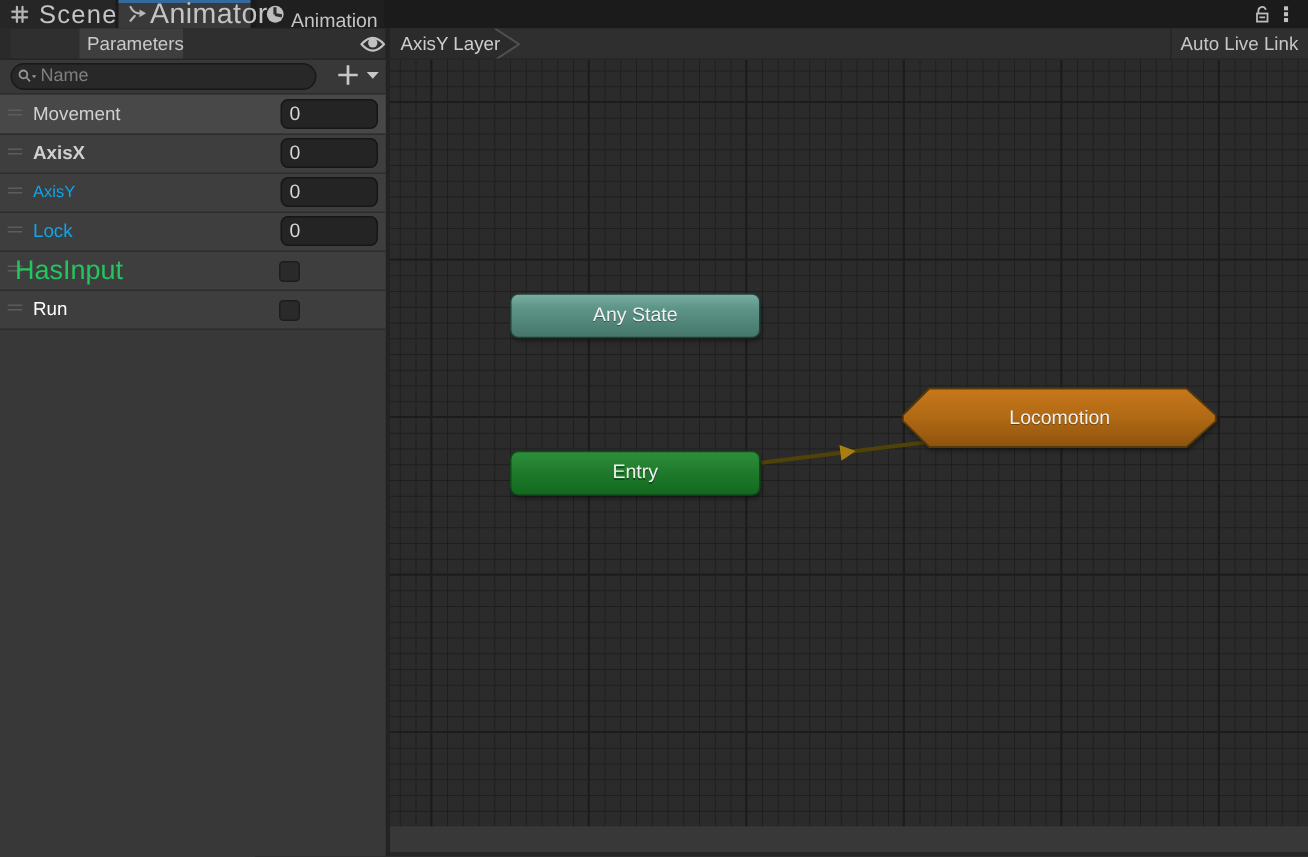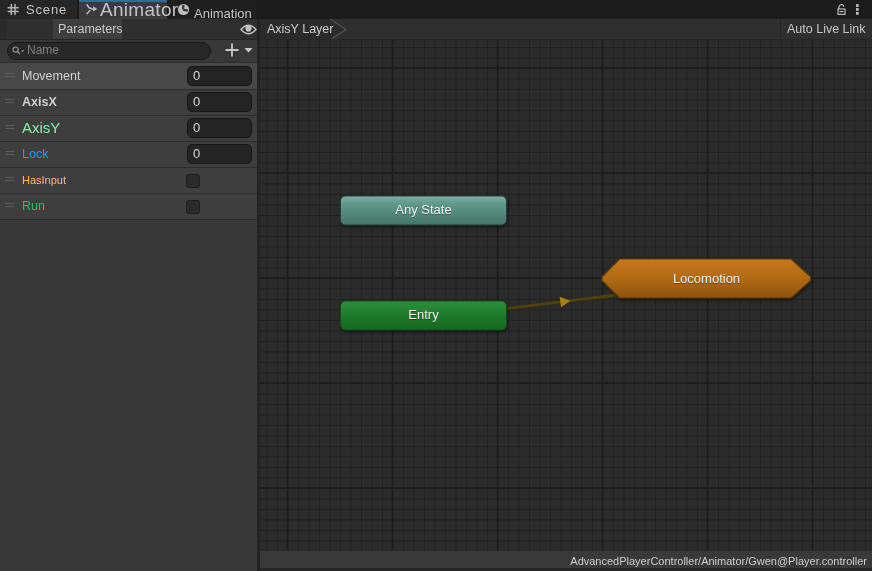--- a/index.html
+++ b/index.html
@@ -39,21 +39,21 @@
       <path d="M839.6 11.6 H843.4"></path>
       <path d="M838.9 9 V7.1 A2.55 2.55 0 0 1 843.6 5.8 L843.8 6.6"></path>
     </g>
 
     <g fill="#c0c0c0">
       <rect x="856" y="4.2" width="2.7" height="2.7"></rect>
       <rect x="856" y="8.1" width="2.7" height="2.7"></rect>
       <rect x="856" y="12" width="2.7" height="2.7"></rect>
     </g>
   </svg>
-  <div class="abs txt" style="left:26px;top:1px;height:18px;line-height:18px;font-size:13px;letter-spacing:0.85px;text-align:right;">Scene</div>
+  <div class="abs txt" style="left:26px;top:1px;height:18px;line-height:18px;font-size:17px;letter-spacing:0.85px;text-align:right;">Scene</div>
   <div class="abs txt" style="left:100px;top:1px;height:18px;line-height:18px;font-size:19px;letter-spacing:0.3px;">Animator</div>
   <div class="abs txt" style="left:194px;top:5px;height:18px;line-height:18px;font-size:13px;">Animation</div>
 
   <div class="abs" style="left:0;top:19px;width:872px;height:21px;background:#2f2f2f;"></div>
   <div class="abs" style="left:0;top:19px;width:7px;height:21px;background:#2a2a2a;"></div>
 
   <div class="abs" style="left:53px;top:19px;width:69px;height:21px;background:#3e3e3e;"></div>
   <div class="abs txt" style="left:11px;top:19px;height:21px;line-height:21px;font-size:12.5px;margin-top:19px;">Layers</div>
   <div class="abs" style="left:58px;top:19px;height:21px;line-height:21px;font-size:12.5px;color:#cacaca;">Parameters</div>
 
@@ -102,33 +102,33 @@
   <div class="abs" style="left:4.5px;top:72.5px;width:10px;height:1.5px;background:#5c5c5c;border-radius:1px;"></div>
   <div class="abs" style="left:4.5px;top:75.7px;width:10px;height:1.5px;background:#5c5c5c;border-radius:1px;"></div>
   <div class="abs" style="left:22px;top:63px;height:26px;line-height:26px;font-size:12.5px;color:#d0d0d0;">Movement</div>
   <div class="abs" style="left:187px;top:66px;width:65px;height:20px;background:#242424;border:1px solid #161616;border-radius:5px;box-sizing:border-box;color:#d8d8d8;font-size:13px;line-height:18px;padding-left:5px;">0</div>
   <div class="abs" style="left:4.5px;top:98.5px;width:10px;height:1.5px;background:#5c5c5c;border-radius:1px;"></div>
   <div class="abs" style="left:4.5px;top:101.7px;width:10px;height:1.5px;background:#5c5c5c;border-radius:1px;"></div>
   <div class="abs" style="left:22px;top:89px;height:26px;line-height:26px;font-size:12.5px;color:#d0d0d0;font-weight:bold;">AxisX</div>
   <div class="abs" style="left:187px;top:92px;width:65px;height:20px;background:#242424;border:1px solid #161616;border-radius:5px;box-sizing:border-box;color:#d8d8d8;font-size:13px;line-height:18px;padding-left:5px;">0</div>
   <div class="abs" style="left:4.5px;top:124.5px;width:10px;height:1.5px;background:#5c5c5c;border-radius:1px;"></div>
   <div class="abs" style="left:4.5px;top:127.7px;width:10px;height:1.5px;background:#5c5c5c;border-radius:1px;"></div>
-  <div class="abs" style="left:22px;top:115px;height:26px;line-height:26px;font-size:15px;color:#86efac;">AxisY</div>
+  <div class="abs" style="left:22px;top:115px;height:26px;line-height:26px;font-size:11px;color:#0ea5e9;">AxisY</div>
   <div class="abs" style="left:187px;top:118px;width:65px;height:20px;background:#242424;border:1px solid #161616;border-radius:5px;box-sizing:border-box;color:#d8d8d8;font-size:13px;line-height:18px;padding-left:5px;">0</div>
   <div class="abs" style="left:4.5px;top:150.5px;width:10px;height:1.5px;background:#5c5c5c;border-radius:1px;"></div>
   <div class="abs" style="left:4.5px;top:153.7px;width:10px;height:1.5px;background:#5c5c5c;border-radius:1px;"></div>
   <div class="abs" style="left:22px;top:141px;height:26px;line-height:26px;font-size:12.5px;color:#0ea5e9;">Lock</div>
   <div class="abs" style="left:187px;top:144px;width:65px;height:20px;background:#242424;border:1px solid #161616;border-radius:5px;box-sizing:border-box;color:#d8d8d8;font-size:13px;line-height:18px;padding-left:5px;">0</div>
   <div class="abs" style="left:4.5px;top:176.5px;width:10px;height:1.5px;background:#5c5c5c;border-radius:1px;"></div>
   <div class="abs" style="left:4.5px;top:179.7px;width:10px;height:1.5px;background:#5c5c5c;border-radius:1px;"></div>
-  <div class="abs" style="left:22px;top:167px;height:26px;line-height:26px;font-size:11px;color:#fdba74;">HasInput</div>
+  <div class="abs" style="left:10px;top:167px;height:26px;line-height:26px;font-size:18px;color:#22c55e;">HasInput</div>
   <div class="abs" style="left:186px;top:174px;width:14px;height:14px;background:#2a2a2a;border:1px solid #1d1d1d;border-radius:3px;box-sizing:border-box;"></div>
   <div class="abs" style="left:4.5px;top:202.5px;width:10px;height:1.5px;background:#5c5c5c;border-radius:1px;"></div>
   <div class="abs" style="left:4.5px;top:205.7px;width:10px;height:1.5px;background:#5c5c5c;border-radius:1px;"></div>
-  <div class="abs" style="left:22px;top:193px;height:26px;line-height:26px;font-size:12.5px;color:#22c55e;">Run</div>
+  <div class="abs" style="left:22px;top:193px;height:26px;line-height:26px;font-size:12.5px;color:#ffffff;">Run</div>
   <div class="abs" style="left:186px;top:200px;width:14px;height:14px;background:#2a2a2a;border:1px solid #1d1d1d;border-radius:3px;box-sizing:border-box;"></div>
 
   <svg class="abs" style="left:260px;top:40px;" width="612" height="511" viewBox="0 0 612 511">
     <defs>
       <pattern id="minor" width="10.5" height="10.5" patternUnits="userSpaceOnUse" x="6.5" y="7">
         <rect width="10.5" height="10.5" fill="#2b2b2b"></rect>
         <path d="M0 0 H10.5 M0 0 V10.5" stroke="#1e1e1e" stroke-width="1.2" fill="none"></path>
       </pattern>
       <linearGradient id="ganystate" x1="0" y1="0" x2="0" y2="1">
         <stop offset="0" stop-color="#7cafa2"></stop>
@@ -169,17 +169,14 @@
     <g font-family="Liberation Sans, sans-serif" font-size="13px" text-anchor="middle">
       <text x="163.5" y="174.8" fill="rgba(0,0,0,0.38)">Any State</text>
       <text x="163.5" y="173.8" fill="#f1f1f1">Any State</text>
       <text x="163.5" y="279.8" fill="rgba(0,0,0,0.38)">Entry</text>
       <text x="163.5" y="278.8" fill="#f1f1f1">Entry</text>
       <text x="446.5" y="243.6" fill="rgba(0,0,0,0.38)">Locomotion</text>
       <text x="446.5" y="242.6" fill="#f1f1f1">Locomotion</text>
     </g>
   </svg>
 
-  <div class="abs" style="left:260px;top:551px;width:612px;height:17px;background:#393939;text-align:right;">
-    <span style="font-size:11px;color:#cecece;line-height:17px;padding-right:5px;">AdvancedPlayerController/Animator/Gwen@Player.controller</span>
-  </div>
   <div class="abs" style="left:260px;top:568px;width:612px;height:3px;background:#262626;"></div>
 </div>
 
 </body></html>

